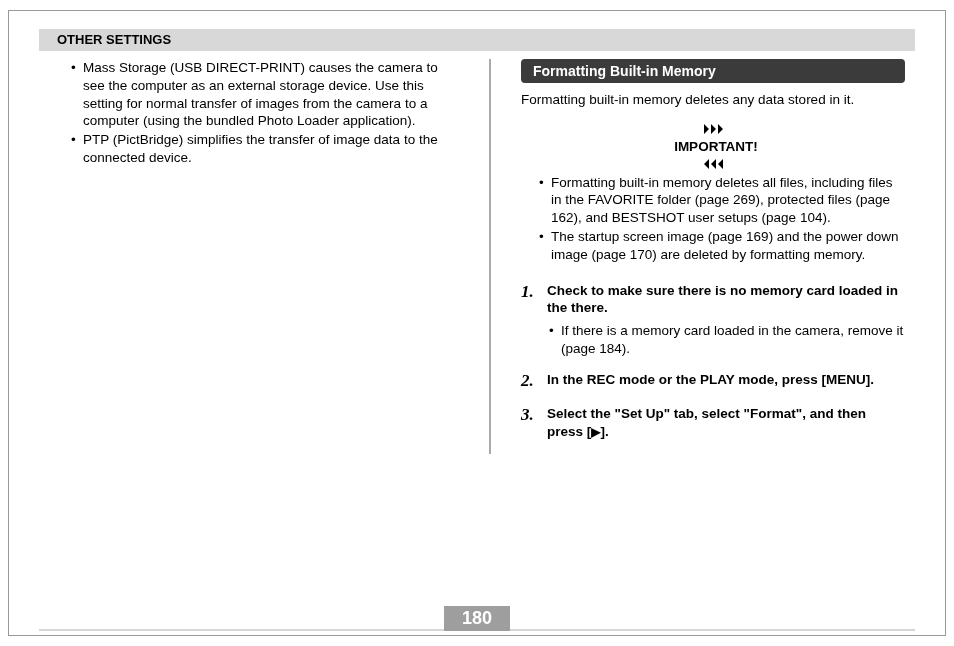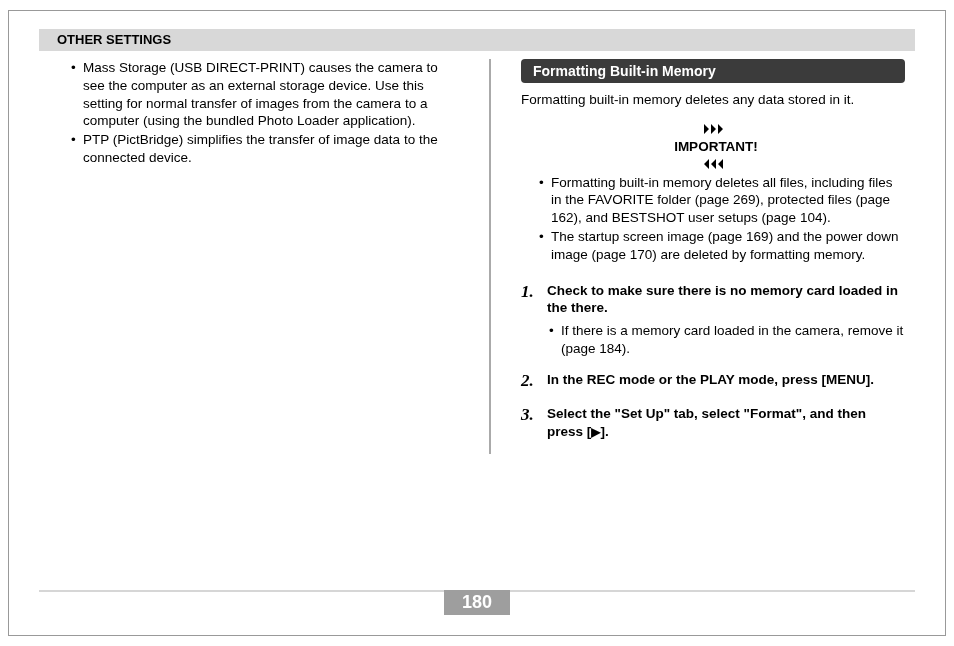--- a/index.html
+++ b/index.html
@@ -139,23 +139,23 @@
   }
   .step-sub li::before {
     content: "•";
     position: absolute;
     left: 2px;
   }
   .footer {
     position: absolute;
     left: 30px;
     right: 30px;
-    bottom: 20px;
-    display: flex;
-    align-items: flex-start;
+    bottom: 4px;
+    display: flex;
+    align-items: flex-end;
     justify-content: center;
   }
   .footer-line-left, .footer-line-right {
     flex: 1;
     height: 2px;
     background: #d6d6d6;
   }
   .page-num {
     background: #9e9e9e;
     color: #fff;

